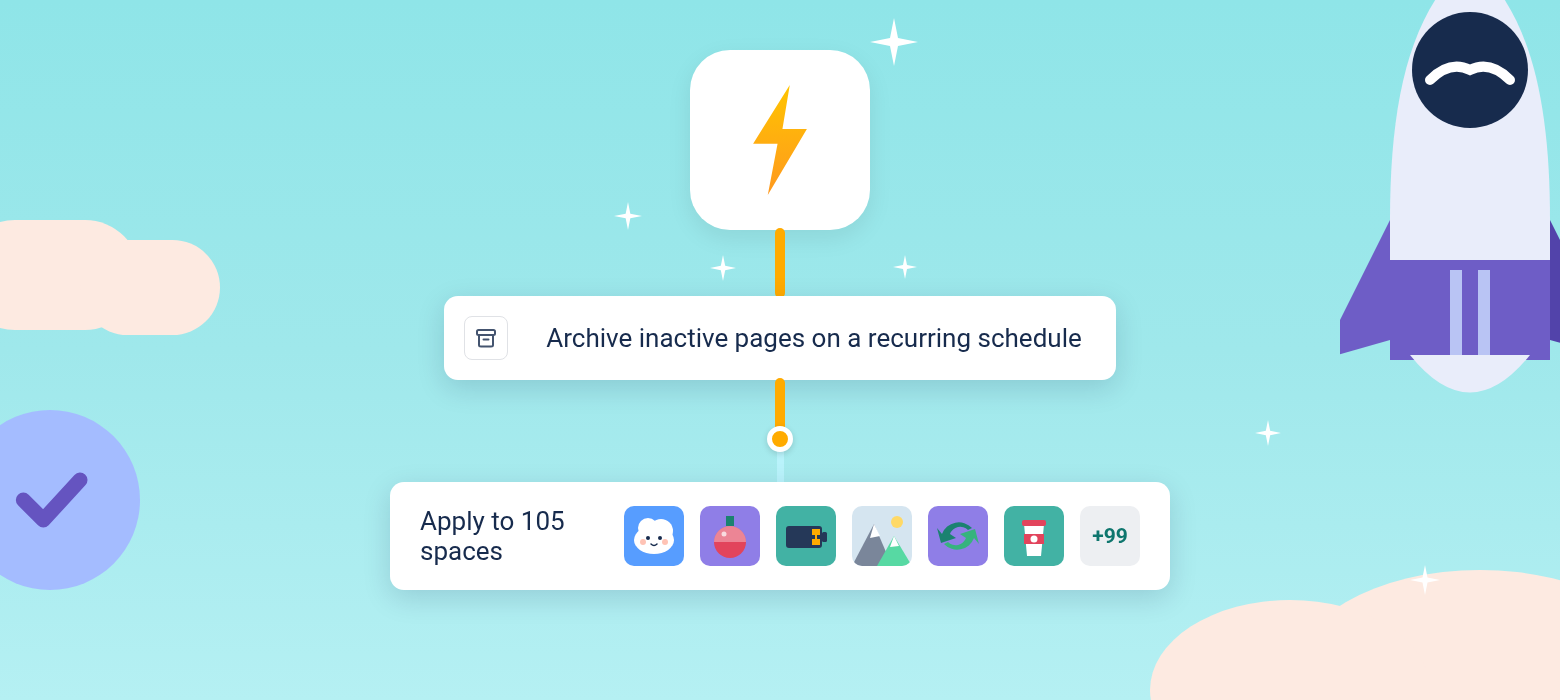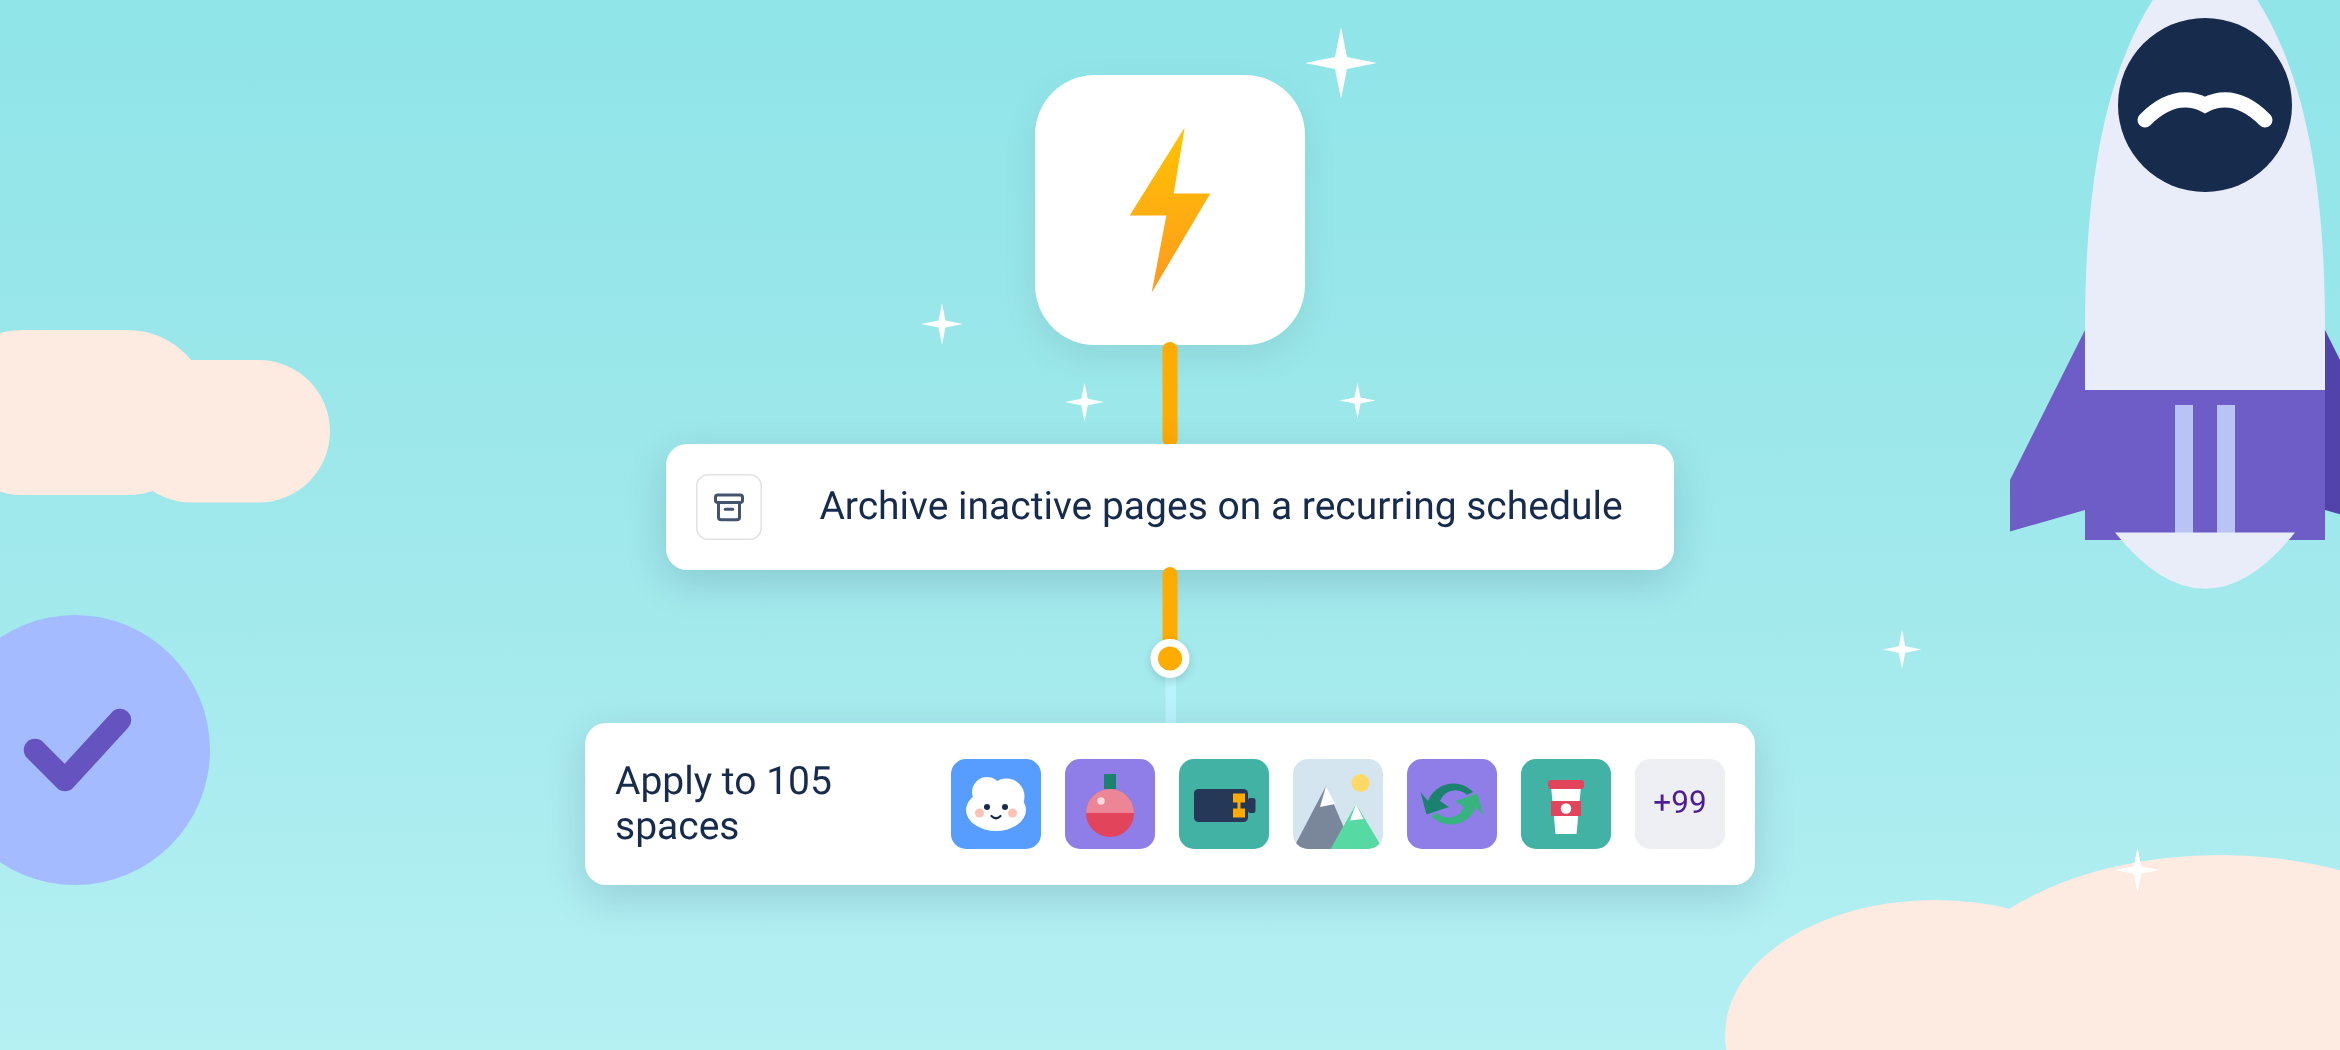--- a/index.html
+++ b/index.html
@@ -181,21 +181,21 @@
 .connector-3 {
   width: 7px;
   height: 36px;
   background: #B9F3FB;
   margin-top: 6px;
 }
 
 .spaces-card {
   background: #fff;
   border-radius: 14px;
-  padding: 24px 20px;
+  padding: 24px 30px;
   display: flex;
   align-items: center;
   gap: 36px;
   box-shadow: 0 8px 28px rgba(9,30,66,0.15);
 }
 .spaces-label {
   font-size: 26px;
   color: #172B4D;
   font-weight: 400;
 }
@@ -210,23 +210,23 @@
   display: flex;
   align-items: center;
   justify-content: center;
   overflow: hidden;
 }
 .more-count {
   width: 60px;
   height: 60px;
   border-radius: 10px;
   background: #EDEFF2;
-  color: #4c1d95;
+  color: #0f766e;
   font-size: 21px;
-  font-weight: 400;
+  font-weight: 700;
   display: flex;
   align-items: center;
   justify-content: center;
 }
 </style>
 </head>
 <body>
 
 <div class="cloud-left-top"></div>
 <div class="cloud-right-bottom"></div>

